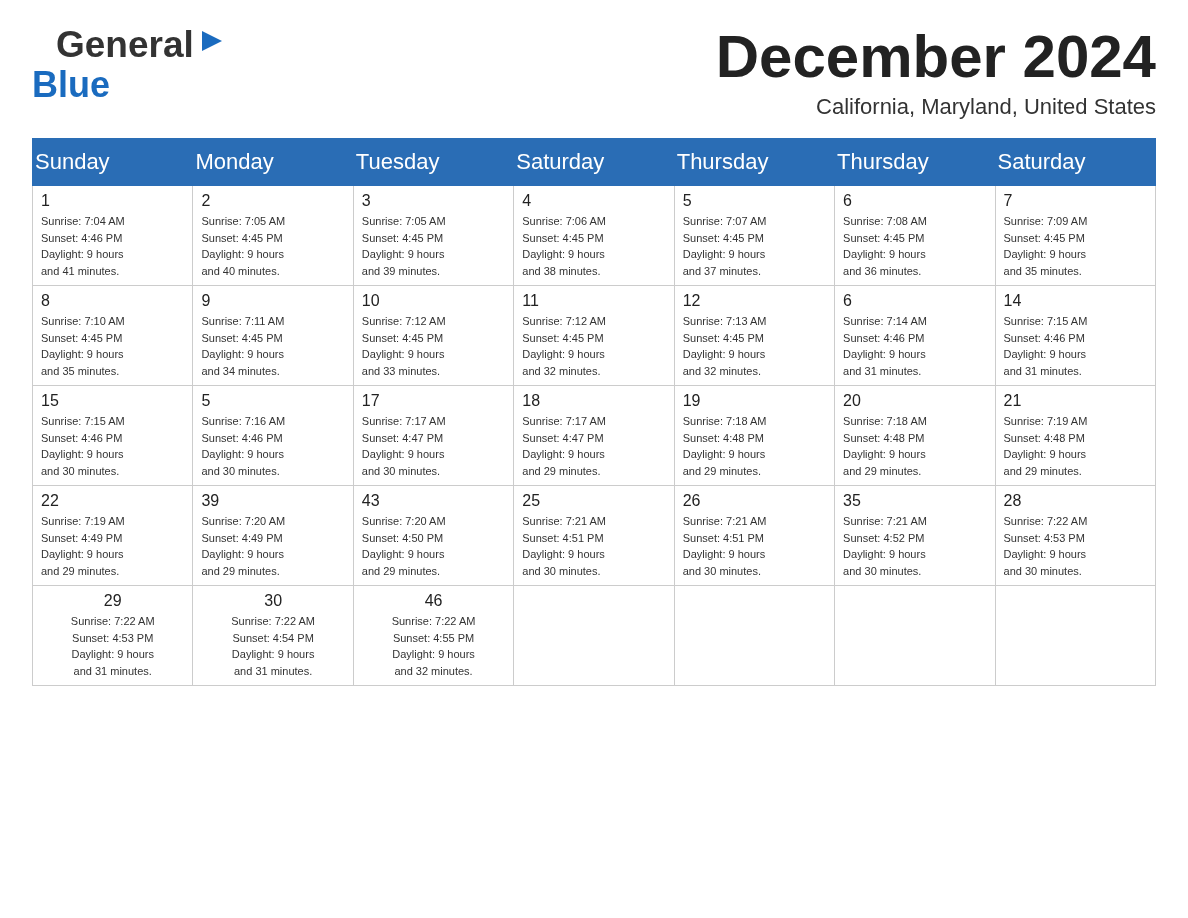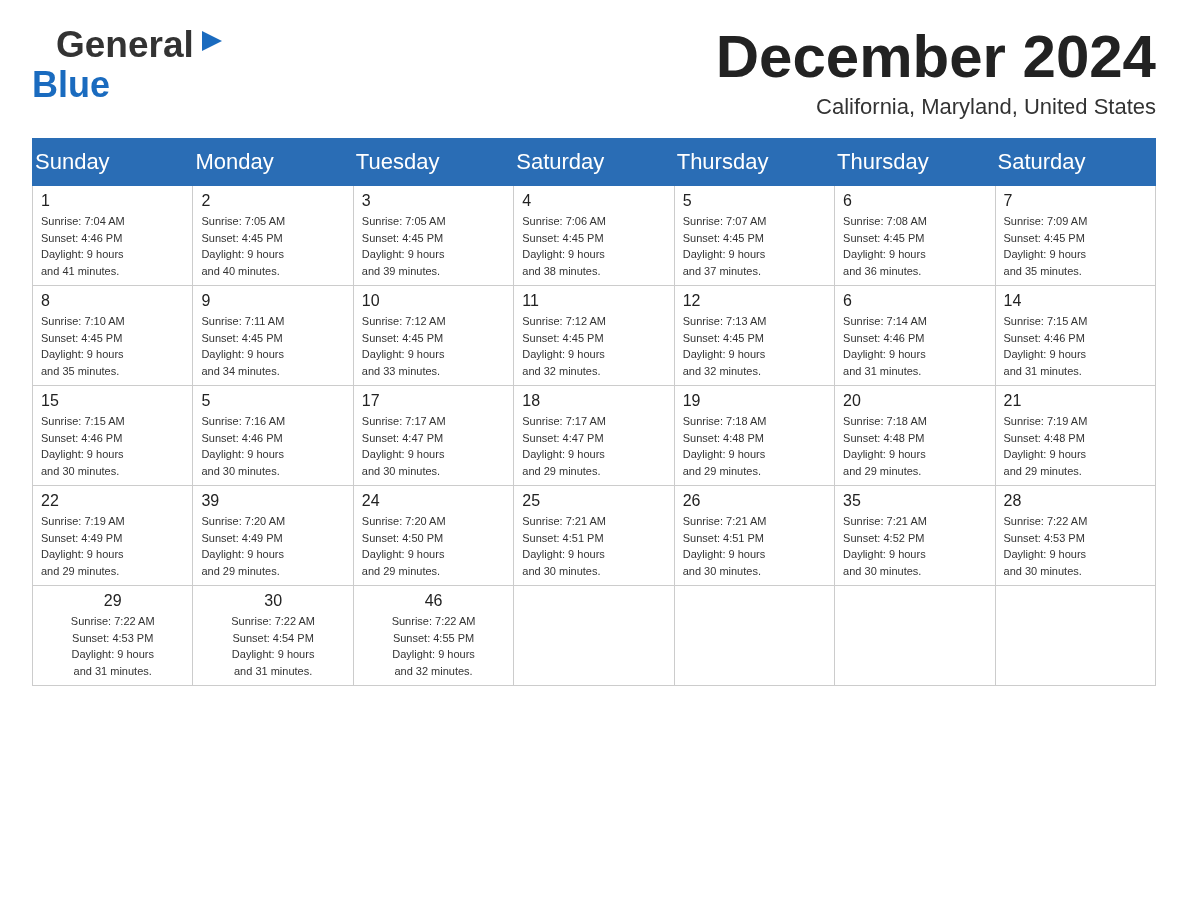--- a/index.html
+++ b/index.html
@@ -233,21 +233,21 @@
       <tr>
         <td>
           <span class="day-number">22</span>
           <div class="day-info">Sunrise: 7:19 AM<br>Sunset: 4:49 PM<br>Daylight: 9 hours<br>and 29 minutes.</div>
         </td>
         <td>
           <span class="day-number">39</span>
           <div class="day-info">Sunrise: 7:20 AM<br>Sunset: 4:49 PM<br>Daylight: 9 hours<br>and 29 minutes.</div>
         </td>
         <td>
-          <span class="day-number">24</span>
+          <span class="day-number">43</span>
           <div class="day-info">Sunrise: 7:20 AM<br>Sunset: 4:50 PM<br>Daylight: 9 hours<br>and 29 minutes.</div>
         </td>
         <td>
           <span class="day-number">25</span>
           <div class="day-info">Sunrise: 7:21 AM<br>Sunset: 4:51 PM<br>Daylight: 9 hours<br>and 30 minutes.</div>
         </td>
         <td>
           <span class="day-number">26</span>
           <div class="day-info">Sunrise: 7:21 AM<br>Sunset: 4:51 PM<br>Daylight: 9 hours<br>and 30 minutes.</div>
         </td>

